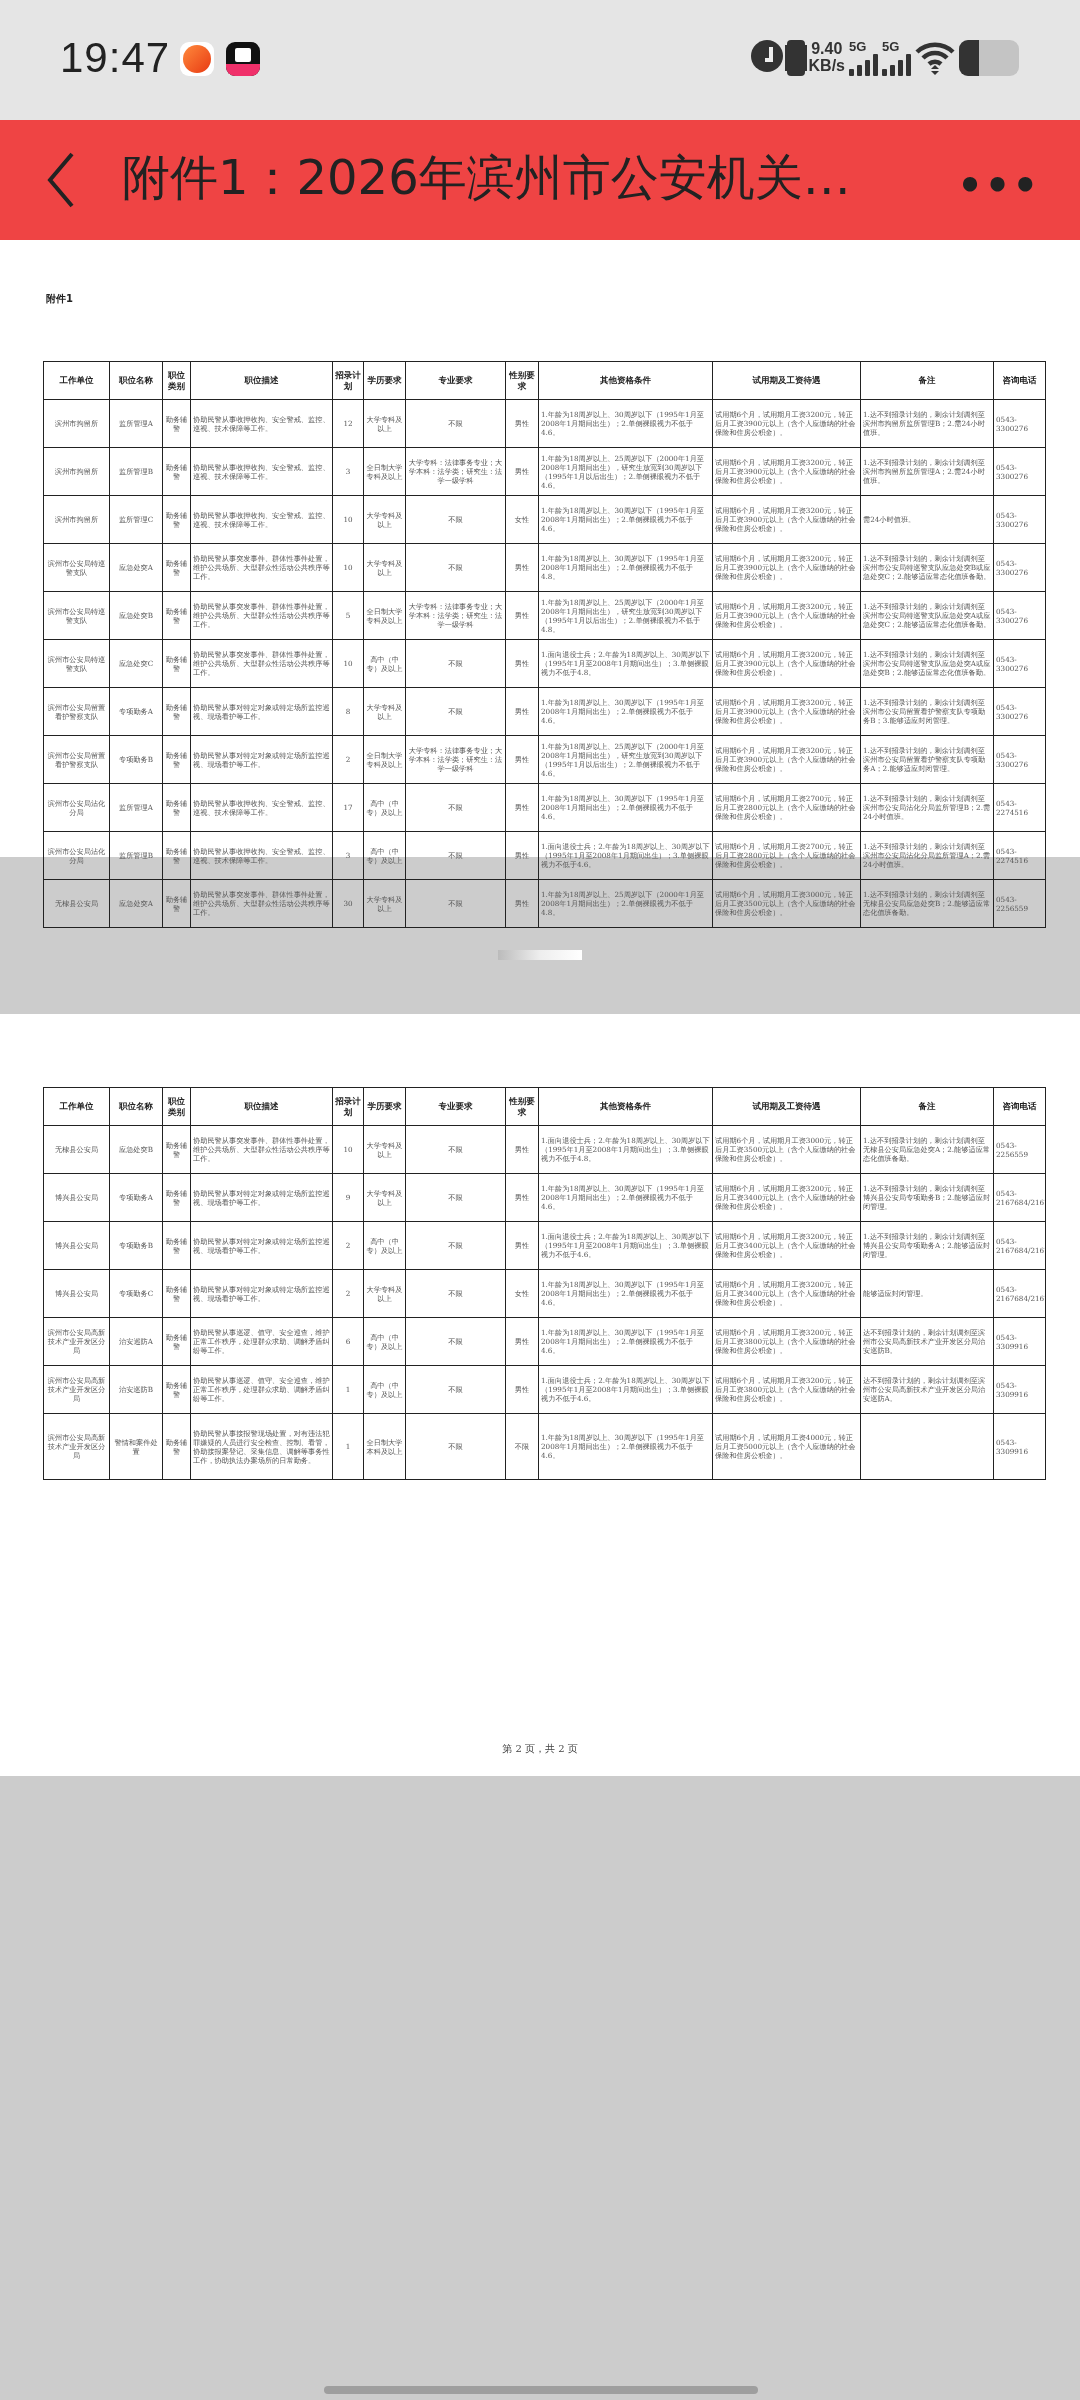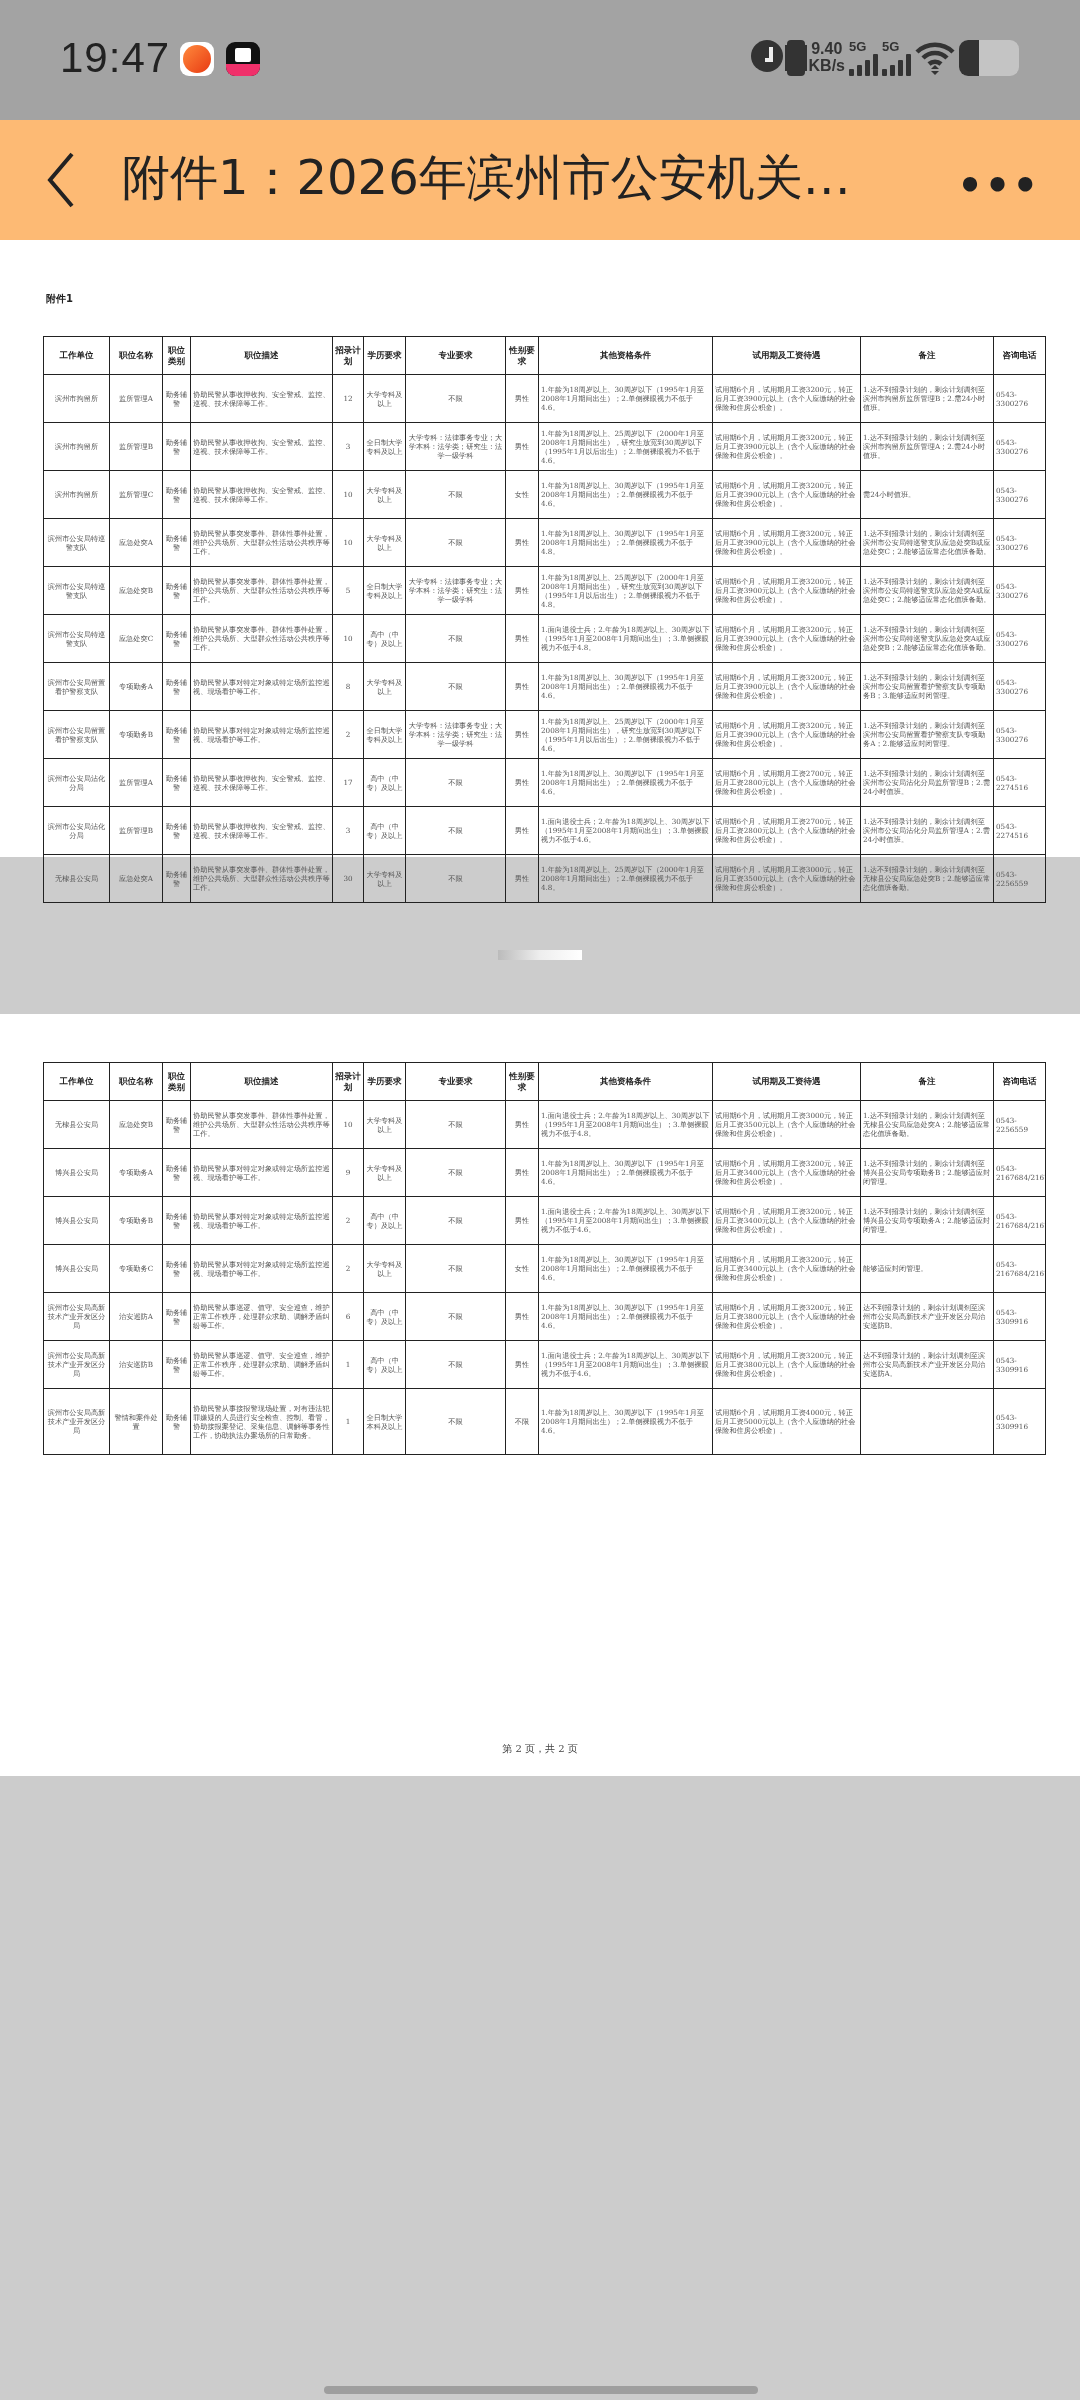--- a/index.html
+++ b/index.html
@@ -1,19 +1,19 @@
 <!DOCTYPE html>
 <html><head>
 <meta charset="utf-8">
 <style>
   * { box-sizing: border-box; margin: 0; padding: 0; }
   html, body { width: 1080px; height: 2400px; overflow: hidden; }
   body { background: #cccccc; font-family: "DejaVu Sans", sans-serif; position: relative; }
 
-  .statusbar { position: absolute; left: 0; top: 0; width: 1080px; height: 120px; background: #a3a3a3; }
+  .statusbar { position: absolute; left: 0; top: 0; width: 1080px; height: 120px; background: #e5e5e5; }
   .time { position: absolute; left: 60px; top: 34px; font-size: 42px; color: #222; font-family: "Liberation Sans", sans-serif; letter-spacing: 1px; }
   .app-icon { position: absolute; top: 42px; width: 34px; height: 34px; border-radius: 9px; }
   .app1 { left: 180px; background: #fff; }
   .app1 .dot { position: absolute; left: 3px; top: 3px; width: 28px; height: 28px; border-radius: 50%; background: linear-gradient(135deg,#ff8a3d,#e83a12); }
   .app2 { left: 226px; background: #111; overflow: hidden; }
   .app2 .band { position: absolute; left: 0; bottom: 0; width: 100%; height: 12px; background: #f0306a; }
   .app2 .bag { position: absolute; left: 9px; top: 6px; width: 16px; height: 14px; background: #fff; border-radius: 2px; }
   .sb-right { position: absolute; right: 61px; top: 40px; height: 42px; display: flex; align-items: flex-start; gap: 4px; color: #333; }
   .alarm { width: 32px; height: 32px; border-radius: 50%; background: #333; position: relative; }
   .alarm::after { content: ""; position: absolute; left: 14px; top: 7px; width: 4px; height: 11px; border-right: 4px solid #ededed; border-bottom: 4px solid #ededed; }
@@ -21,34 +21,34 @@
   .netspeed { font-family: "Liberation Sans", sans-serif; font-size: 16px; line-height: 17px; text-align: center; font-weight: bold; color: #333; }
   .sig { display: flex; flex-direction: column; align-items: flex-start; }
   .sig .lbl { font-size: 13px; font-weight: bold; font-family: Liberation Sans, sans-serif; line-height: 14px; }
   .bars { display: flex; align-items: flex-end; gap: 3px; height: 22px; }
   .bars i { display: block; width: 5px; background: #333; border-radius: 1px; }
   .wifi { width: 40px; height: 36px; position: relative; }
   .wifi svg { width: 40px; height: 36px; }
   .battery { width: 60px; height: 36px; border-radius: 9px; background: #c4c4c4; position: relative; overflow: hidden; }
   .battery .lvl { position: absolute; left: 0; top: 0; height: 100%; width: 20px; background: #333; }
 
-  .navbar { position: absolute; left: 0; top: 120px; width: 1080px; height: 120px; background: #fdba74; }
+  .navbar { position: absolute; left: 0; top: 120px; width: 1080px; height: 120px; background: #ef4444; }
   .back { position: absolute; left: 38px; top: 20px; width: 50px; height: 80px; }
   .title { position: absolute; left: 122px; top: 26px; font-size: 48px; color: #222; white-space: nowrap; font-family: "DejaVu Sans", sans-serif; }
   .more { position: absolute; right: 40px; top: 42px; font-size: 40px; letter-spacing: 2px; color: #222; font-weight: bold; }
 
   .page { position: absolute; left: 0; width: 1080px; background: #fff; }
   .page1 { top: 240px; height: 617px; }
   .page2 { top: 1014px; height: 762px; }
   .doc-label { position: absolute; left: 46px; top: 52px; font-size: 10px; font-weight: bold; color: #222; }
   .doc-title { position: absolute; left: 0; width: 1080px; top: 66px; text-align: center; font-family: "DejaVu Serif", serif; font-size: 18px; font-weight: bold; color: #111; }
   .pagenum { position: absolute; left: 0; width: 1080px; top: 710px; text-align: center; font-size: 10px; color: #444; font-family: "DejaVu Serif", serif; margin-top: 18px; }
   .loading { position: absolute; left: 498px; top: 710px; width: 84px; height: 10px; background: linear-gradient(90deg,#bbb,#eee,#fff); }
 
-  table.grid { position: absolute; left: 43px; border-collapse: collapse; table-layout: fixed; width: 1002px; font-family: "DejaVu Serif", serif; }
+  table.grid { position: absolute; left: 43px; border-collapse: collapse; table-layout: fixed; width: 1002px; font-family: "DejaVu Serif", serif; margin-top: 25px; }
   table.grid th, table.grid td { border: 1px solid #222; font-size: 7.2px; line-height: 9px; color: #555; padding: 1px 2px; vertical-align: middle; overflow: hidden; }
   table.grid th { font-weight: bold; color: #222; text-align: center; font-size: 8.5px; line-height: 11px; }
   table.grid td.c { text-align: center; }
   table.grid td.l { text-align: left; }
   .t1 { top: 96px; }
   .t2 { top: 48px; }
   .t1 thead tr { height: 38px; }
   .t1 tbody tr { height: 48px; }
   .t2 thead tr { height: 38px; }
   .t2 tbody tr { height: 48px; }

